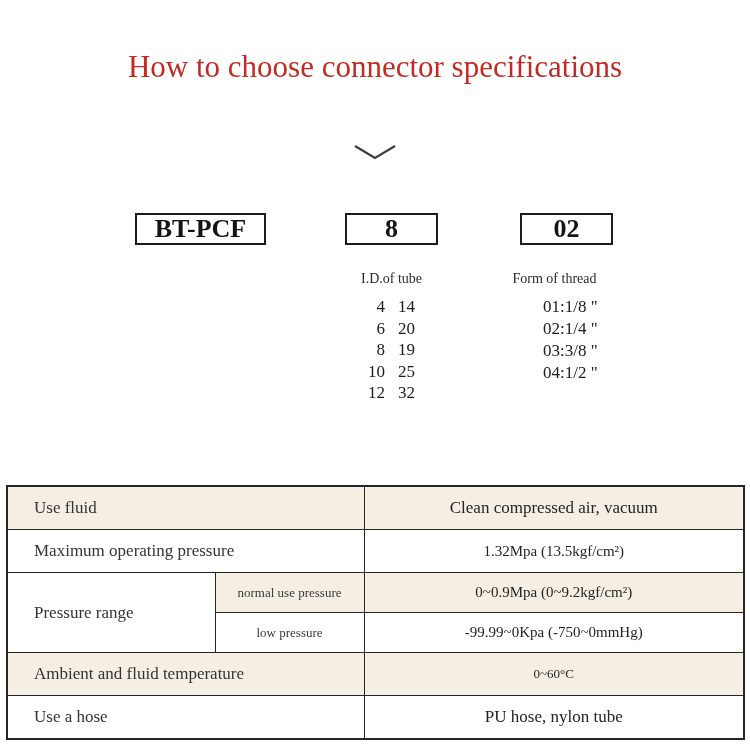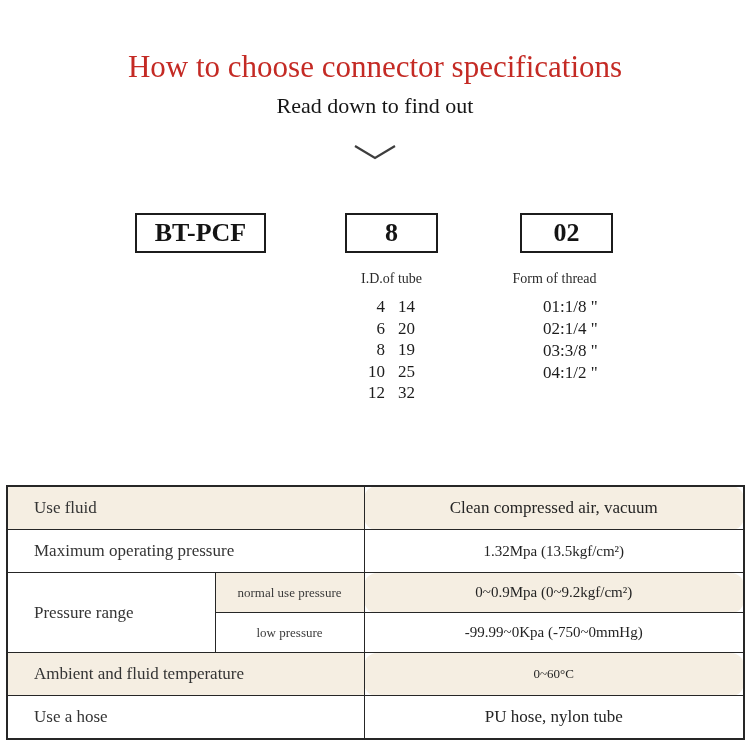--- a/index.html
+++ b/index.html
@@ -18,21 +18,21 @@
     position:absolute;top:49px;left:0;width:750px;text-align:center;
     font-size:31px;font-weight:400;color:var(--title-red);margin:0;letter-spacing:0;
   }
   .subtitle{
     position:absolute;top:93px;left:0;width:750px;text-align:center;
     font-size:22px;color:#161616;
   }
   .chevron{position:absolute;left:345px;top:138px;}
   
   .code-box{
-    position:absolute;top:213px;height:40px;box-sizing:border-box;
+    position:absolute;top:213px;height:32px;box-sizing:border-box;
     border:2px solid #1c1c1c;background:#fff;
     display:flex;align-items:center;justify-content:center;
     font-size:26px;font-weight:700;color:#141414;
   }
   .box-prefix{left:135px;width:131px;}
   .box-tube{left:345px;width:93px;}
   .box-thread{left:520px;width:93px;}
   
   .col-label{
     position:absolute;top:271px;width:125px;text-align:center;
@@ -57,30 +57,29 @@
     position:absolute;left:6px;top:485px;width:739px;table-layout:fixed;
     border-collapse:collapse;border:2px solid var(--border-dark);
   }
   .spec-table td{
     border:1px solid var(--border-dark);background:#ffffff;color:#242424;
     padding:11px;overflow:hidden;white-space:nowrap;
   }
   .spec-table td.beige, .spec-table tr.beige td{background:var(--table-beige);}
   .spec-table td.label{text-align:left;padding-left:26px;font-size:17px;color:#343434;}
   .spec-table td.sublabel{text-align:center;font-size:13px;color:#3a3a3a;}
-  .spec-table td.value{text-align:center;border-radius:13px;}
+  .spec-table td.value{text-align:center;}
   .v-lg{font-size:17px;} .v-md{font-size:15px;} .v-sm{font-size:13px;}
 </style>
 </head>
 <body>
 
 <div id="page">
 
   <h1 class="title">How to choose connector specifications</h1>
-  <div class="subtitle">Read down to find out</div>
 
   <svg class="chevron" width="60" height="30" viewBox="0 0 60 30">
     <polyline points="10,8 30,20 50,8" fill="none" stroke="#3d3d3d" stroke-width="2.2"></polyline>
   </svg>
 
   <div class="code-box box-prefix">BT-PCF</div>
   <div class="code-box box-tube">8</div>
   <div class="code-box box-thread">02</div>
 
   <div class="col-label tube-label">I.D.of tube</div>

